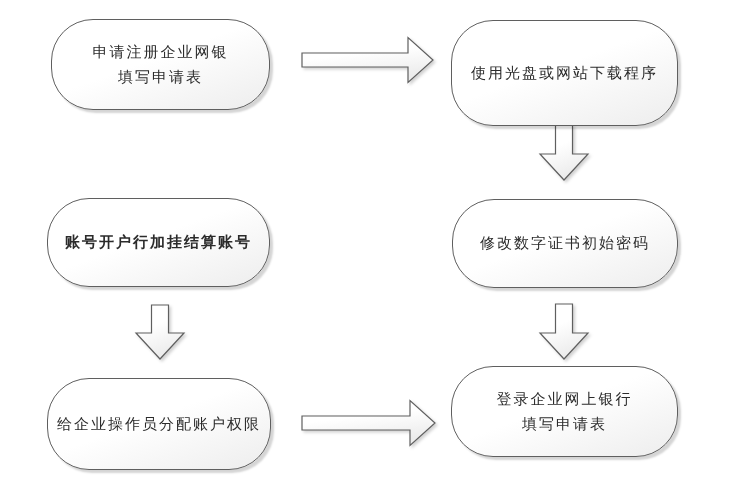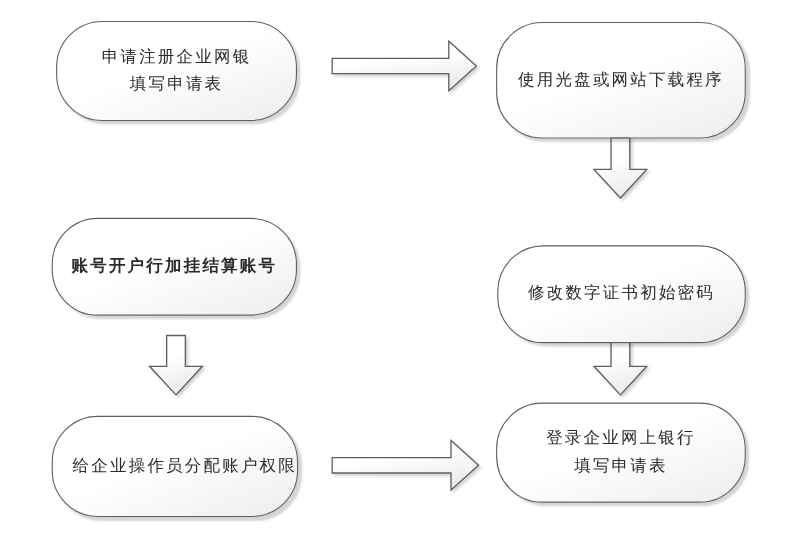--- a/index.html
+++ b/index.html
@@ -46,22 +46,22 @@
     display: block;
     color: #2b2b2b;
     font-size: 15px;
     line-height: 25px;
     letter-spacing: 2px;
     white-space: nowrap;
   }
   .n-0 { left: 51px;  top: 19px;  width: 219px; height: 91px; }
   .n-1 { left: 451px; top: 20px;  width: 227px; height: 106px; }
   .n-2 { left: 47px;  top: 198px; width: 223px; height: 89px; font-weight: bold; }
-  .n-3 { left: 452px; top: 199px; width: 226px; height: 89px; margin-top: 24px; }
-  .n-4 { left: 47px;  top: 378px; width: 224px; height: 92px; align-items: flex-end; }
+  .n-3 { left: 452px; top: 199px; width: 226px; height: 89px; }
+  .n-4 { left: 47px;  top: 378px; width: 224px; height: 92px; }
   .n-5 { left: 451px; top: 366px; width: 227px; height: 91px; }
 </style>
 </head>
 <body>
 
 <div class="canvas">
 
   <svg class="arrows" viewBox="0 0 737 504" xmlns="http://www.w3.org/2000/svg">
     <defs>
       <linearGradient id="arrow-grad" x1="0" y1="0" x2="0.35" y2="1">

